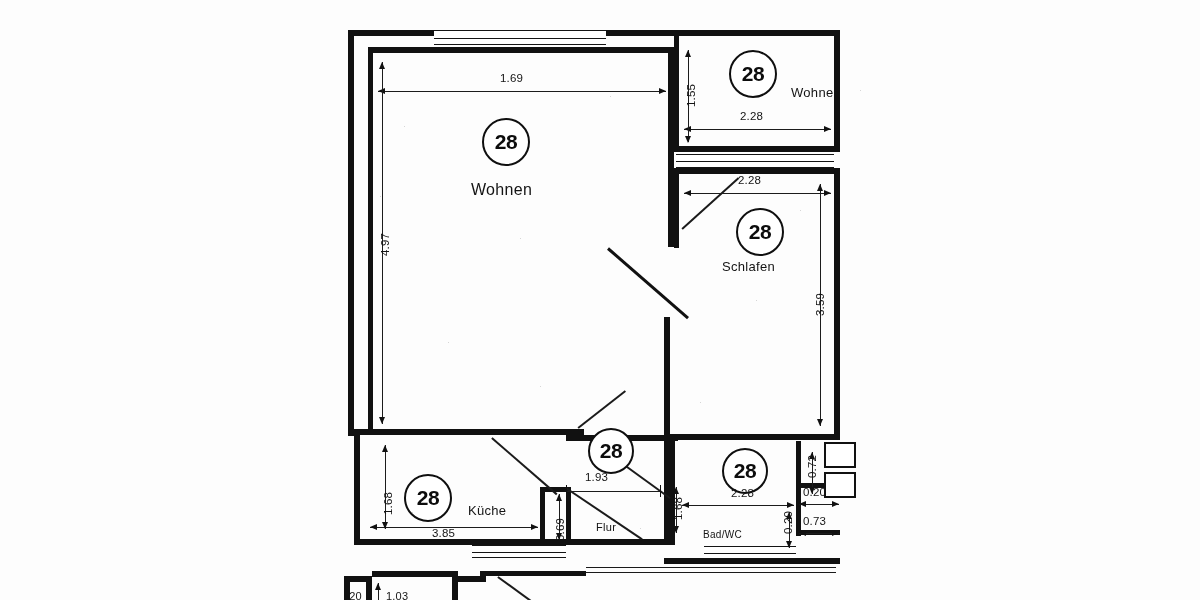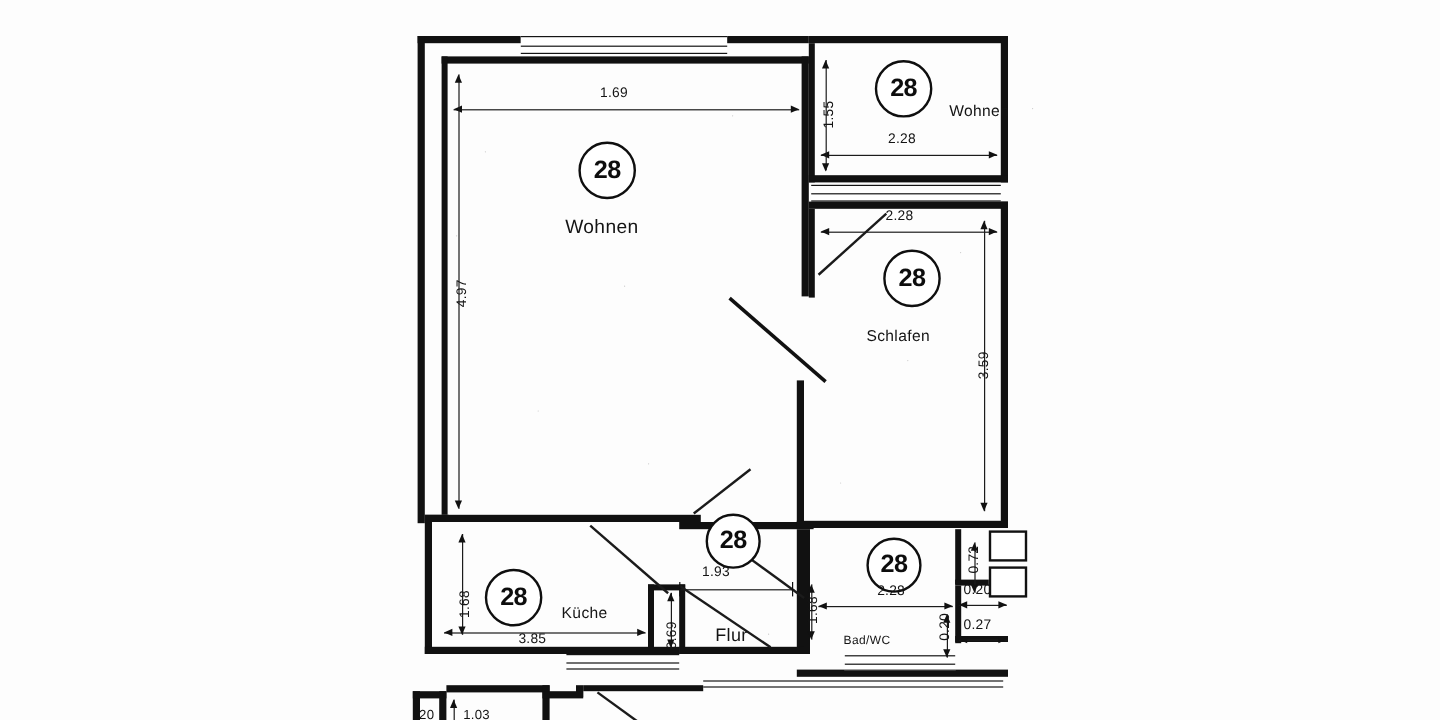--- a/index.html
+++ b/index.html
@@ -142,23 +142,23 @@
   </div>
   <div class="circ" style="left:588px;top:428px;width:42px;height:42px;">
     <span>28</span>
   </div>
   <div class="circ" style="left:722px;top:448px;width:42px;height:42px;">
     <span>28</span>
   </div>
 
   <div class="lbl" style="left:471px;top:181px;font-size:16px;">Wohnen</div>
   <div class="lbl" style="left:791px;top:85px;font-size:13px;">Wohnen</div>
-  <div class="lbl" style="left:722px;top:272px;font-size:13px;">Schlafen</div>
+  <div class="lbl" style="left:722px;top:259px;font-size:13px;">Schlafen</div>
   <div class="lbl" style="left:468px;top:503px;font-size:13px;">Küche</div>
-  <div class="lbl" style="left:596px;top:521px;font-size:15px;">Flur</div>
+  <div class="lbl" style="left:596px;top:521px;font-size:11px;">Flur</div>
   <div class="lbl" style="left:703px;top:529px;font-size:10px;">Bad/WC</div>
 
   <div class="dimline h" style="left:378px;top:91px;width:288px;"></div>
   <div class="arrowL" style="left:378px;top:88px;"></div>
   <div class="arrowR" style="left:659px;top:88px;"></div>
   <div class="dim" style="left:500px;top:72px;">1.69</div>
 
   <div class="dimline v" style="left:382px;top:62px;height:362px;"></div>
   <div class="arrowU" style="left:379px;top:62px;"></div>
   <div class="arrowD" style="left:379px;top:417px;"></div>
@@ -217,21 +217,21 @@
   <div class="dimline v" style="left:812px;top:452px;height:42px;"></div>
   <div class="arrowU" style="left:809px;top:452px;"></div>
   <div class="arrowD" style="left:809px;top:487px;"></div>
   <div class="dim vert" style="left:806px;top:478px;">0.72</div>
 
   <div class="dim" style="left:803px;top:486px;">0.20</div>
   <div class="dimline h" style="left:799px;top:504px;width:40px;"></div>
   <div class="arrowL" style="left:799px;top:501px;"></div>
   <div class="arrowR" style="left:832px;top:501px;"></div>
 
-  <div class="dim" style="left:803px;top:515px;">0.27</div>
+  <div class="dim" style="left:803px;top:515px;">0.73</div>
   <div class="dimline h" style="left:799px;top:533px;width:40px;"></div>
   <div class="arrowL" style="left:799px;top:530px;"></div>
   <div class="arrowR" style="left:832px;top:530px;"></div>
 
   <div class="dimline v" style="left:789px;top:512px;height:36px;"></div>
   <div class="arrowU" style="left:786px;top:512px;"></div>
   <div class="arrowD" style="left:786px;top:541px;"></div>
   <div class="dim vert" style="left:782px;top:534px;">0.20</div>
 
   <div class="dim" style="left:346px;top:590px;font-size:11px;">.20</div>

